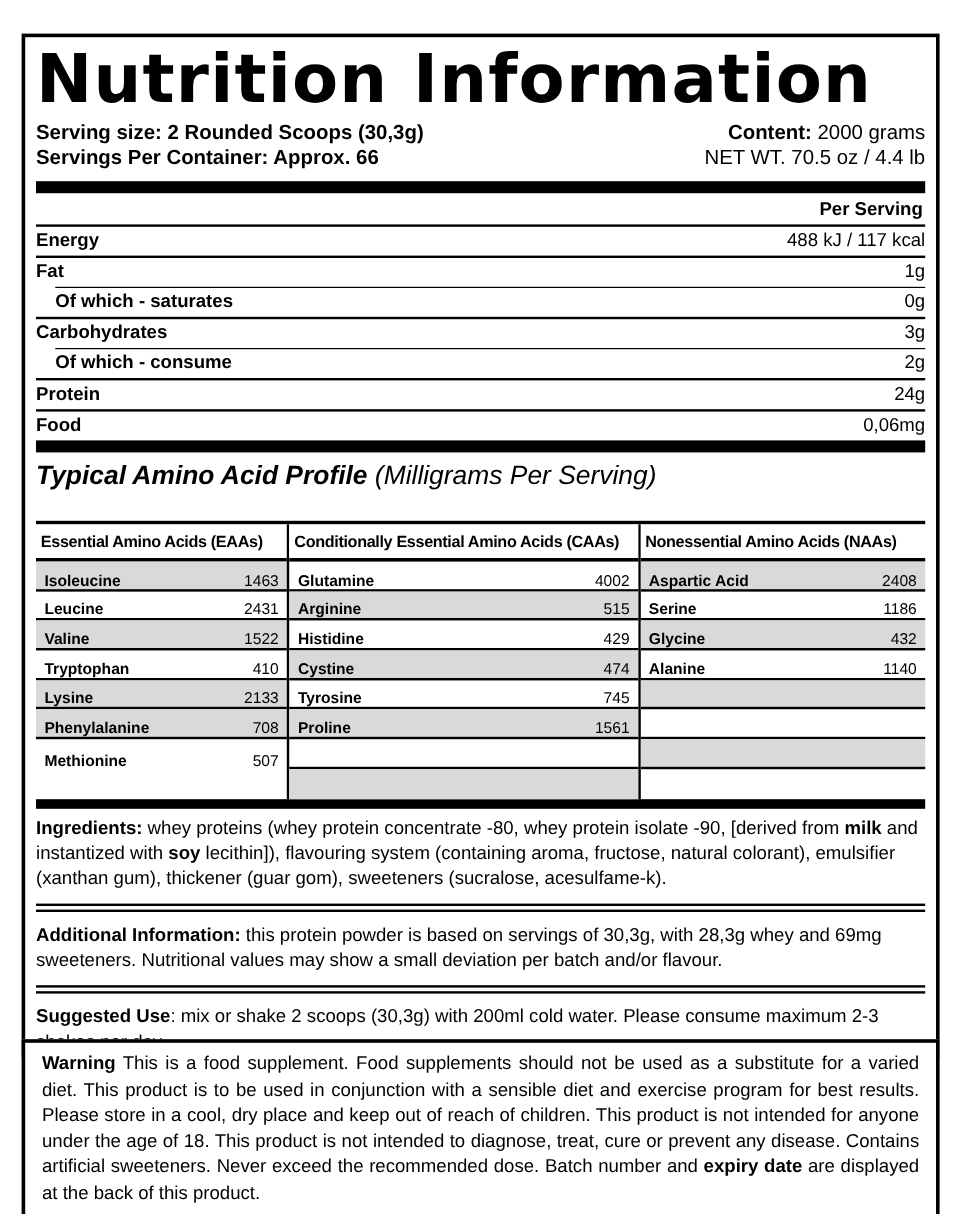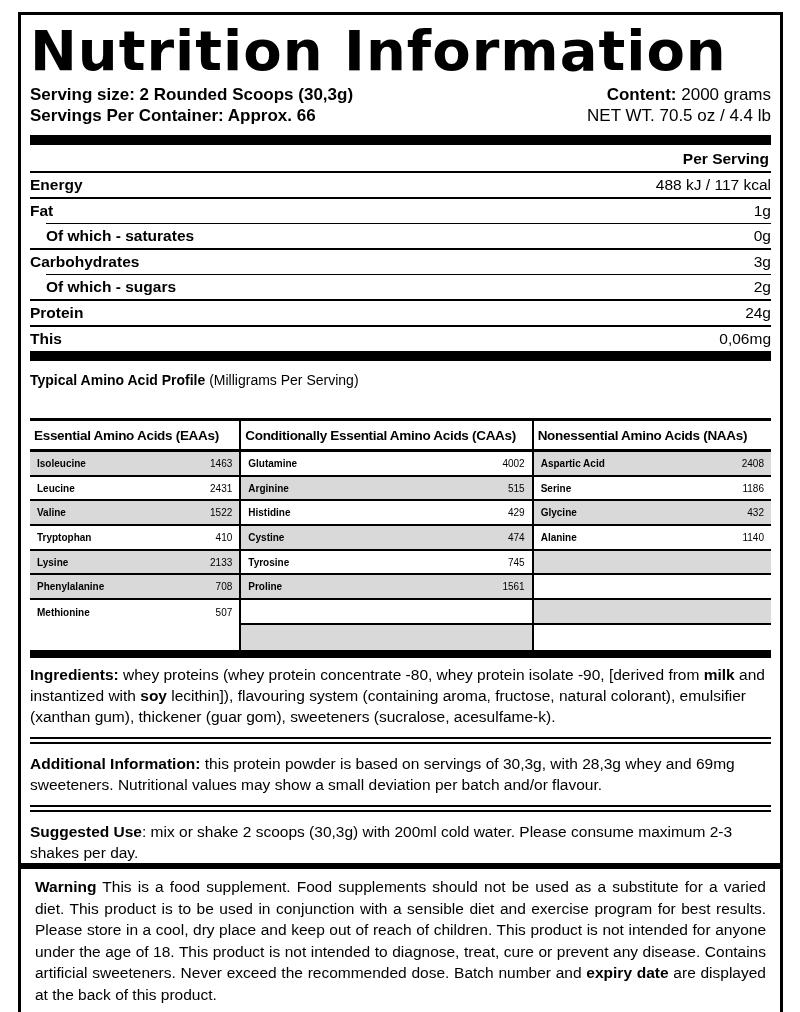--- a/index.html
+++ b/index.html
@@ -9,21 +9,21 @@
   }
   *{margin:0;padding:0;box-sizing:border-box;}
   html,body{background:var(--bg);}
   body{
     width:800px;height:1012px;position:relative;
     font-family:"Liberation Sans", sans-serif;
     color:var(--ink);
     -webkit-font-smoothing:antialiased;
   }
   .main-box{
-    position:absolute;left:18px;top:12px;width:765px;height:854px;
+    position:absolute;left:18px;top:28px;width:765px;height:854px;
     border:3px solid var(--ink);
     padding:5px 9px 6px 9px;
     background:var(--bg);
     overflow:hidden;
   }
   h1.label-title{
     font-family:"DejaVu Sans","Liberation Sans",sans-serif;
     font-weight:bold;
     font-size:56px;
     letter-spacing:1px;
@@ -48,42 +48,42 @@
   .rule{border-top:2px solid var(--ink);}
   .rule.sub{border-top-width:1.5px;margin-left:16px;}
   .n-row{
     display:flex;justify-content:space-between;align-items:center;
     height:24px;font-size:15.5px;
   }
   .n-row .n-label{font-weight:bold;}
   .n-row.sub .n-label{padding-left:16px;}
   .n-row .n-value{font-weight:normal;text-align:right;}
   .amino-title{
-    font-size:14px;margin:7px 0 8px 0;line-height:24px;
+    font-size:22px;margin:7px 0 8px 0;line-height:24px;font-style:italic;
   }
   .amino-title b{font-weight:bold;}
   .amino-table{
     display:grid;
     grid-template-columns:209fr 292fr 239fr;
     border-top:3px solid var(--ink);
     margin-top:26px;
   }
   .amino-col{display:flex;flex-direction:column;}
   .amino-col + .amino-col{border-left:2px solid var(--ink);}
   .amino-head{
     font-weight:bold;font-size:13.5px;letter-spacing:-0.3px;
     height:31px;display:flex;align-items:center;
     padding:0 4px;
     border-bottom:3px solid var(--ink);
     background:var(--bg);
     white-space:nowrap;overflow:hidden;
   }
   .amino-cell{
-    height:24.7px;display:flex;justify-content:space-between;align-items:center;
-    padding:0 7px;font-size:10px;
+    height:24.7px;display:flex;justify-content:space-between;align-items:flex-end;
+    padding:0 7px;font-size:13px;
     border-bottom:2px solid var(--ink);
   }
   .amino-cell:last-child{border-bottom:none;}
   .amino-cell.shaded{background:var(--shade);}
   .amino-cell .a-name{font-weight:bold;white-space:nowrap;}
   .amino-cell .a-val{font-weight:normal;}
   .para{
     font-size:15.5px;line-height:21px;margin-top:6px;
   }
   .para b{font-weight:bold;}
@@ -140,31 +140,31 @@
         <span class="n-label">Of which - saturates</span>
         <span class="n-value">0g</span>
       </div>
       <div class="rule"></div>
       <div class="n-row">
         <span class="n-label">Carbohydrates</span>
         <span class="n-value">3g</span>
       </div>
       <div class="rule sub"></div>
       <div class="n-row sub">
-        <span class="n-label">Of which - sugars</span>
+        <span class="n-label">Of which - consume</span>
         <span class="n-value">2g</span>
       </div>
       <div class="rule"></div>
       <div class="n-row">
         <span class="n-label">Protein</span>
         <span class="n-value">24g</span>
       </div>
       <div class="rule"></div>
       <div class="n-row">
-        <span class="n-label">This</span>
+        <span class="n-label">Food</span>
         <span class="n-value">0,06mg</span>
       </div>
     </div>
 
   <div class="bar" style="margin-top:0;"></div>
 
   <div class="amino-title">
     <b>Typical Amino Acid Profile</b><span> (Milligrams Per Serving)</span>
   </div>
 

